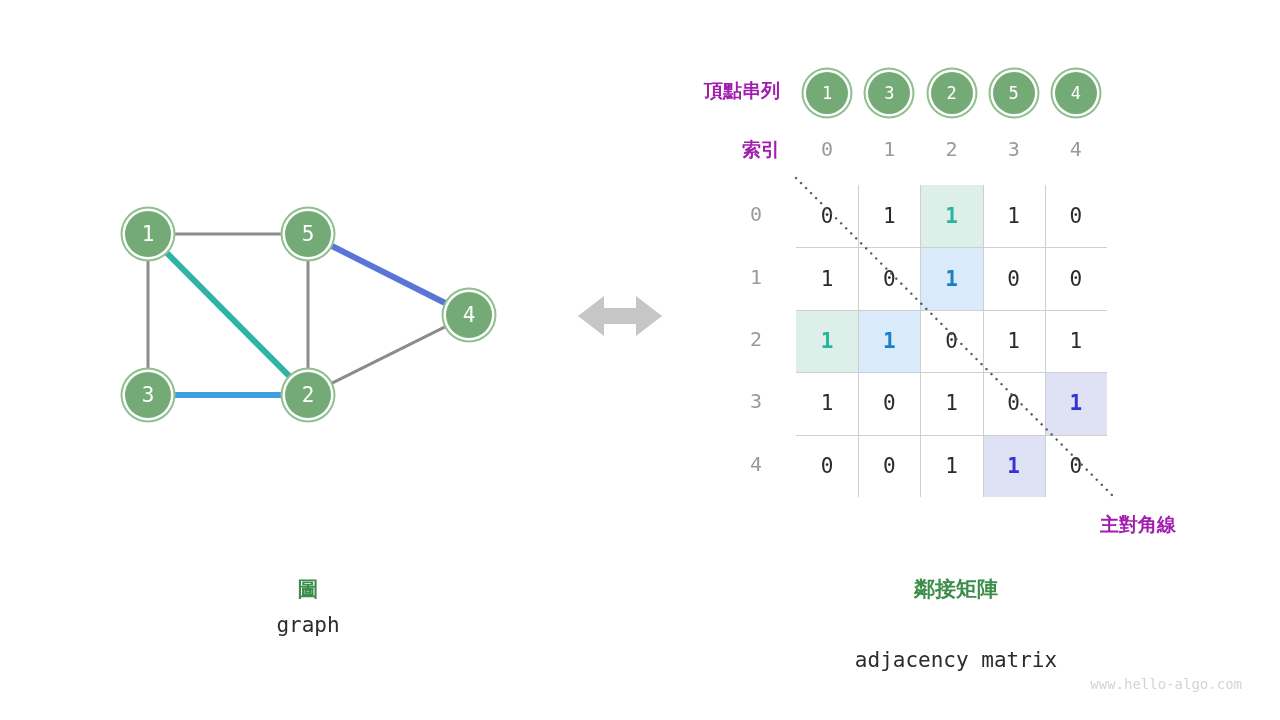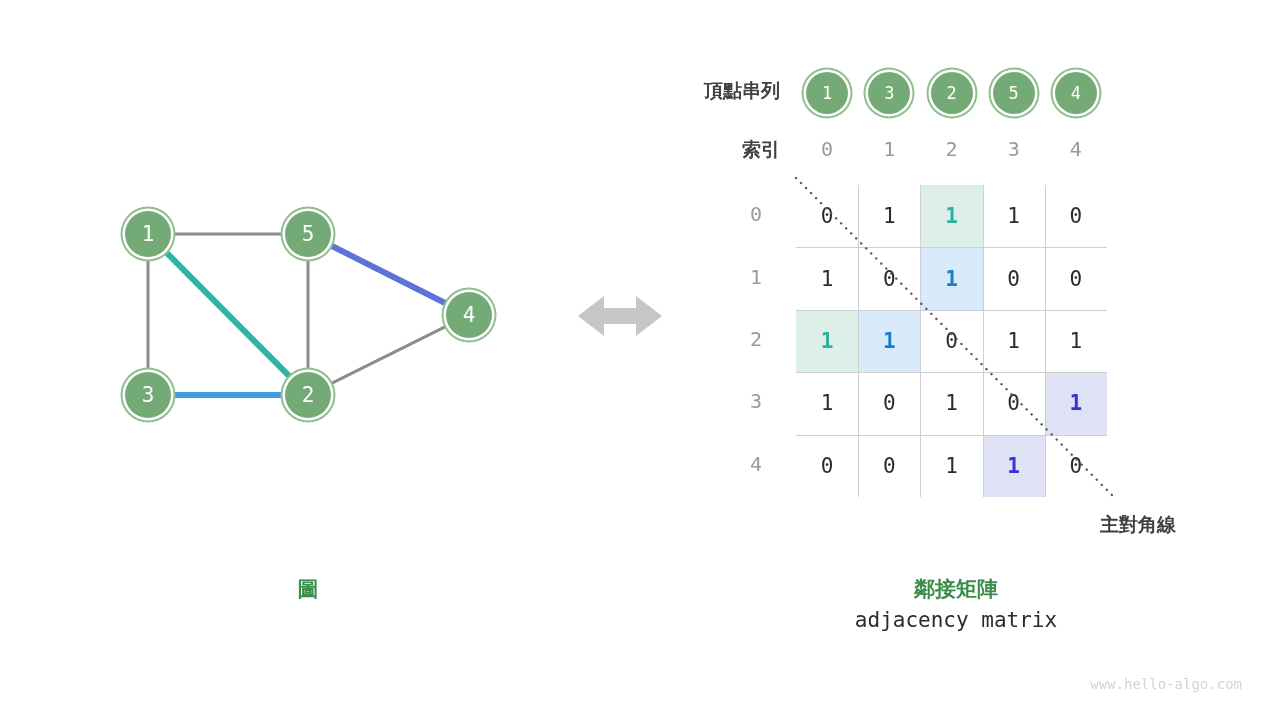--- a/index.html
+++ b/index.html
@@ -37,21 +37,21 @@
 
   
   #exchange-arrow { position: absolute; left: 578px; top: 288px; }
 
   
   #matrix-panel { position: absolute; left: 0; top: 0; width: 1280px; height: 720px; }
 
   .cjk-bold {
     font-family: "DejaVu Sans", sans-serif;
     font-weight: bold;
-    color: #404040;
+    color: #a21caf;
   }
 
   #vertex-seq-label {
     position: absolute;
     left: 660px; top: 78px;
     width: 120px;
     text-align: right;
     font-size: 19px;
   }
   #index-row-label {
@@ -202,20 +202,21 @@
           <div class="node-label" style="left: 0px; top: 0px;">3</div>
         </div>
         <div class="abs" style="left: 281px; top: 368px; width: 54px; height: 54px;">
           <div class="abs" style="left: 4px; top: 4px; width: 46px; height: 46px; border-radius: 50%; background: rgb(116, 170, 117); box-shadow: rgb(255, 255, 255) 0px 0px 0px 2.5px, rgb(143, 191, 143) 0px 0px 0px 4.5px;"></div>
           <div class="node-label" style="left: 0px; top: 0px;">2</div>
         </div>
       </div>
   </div>
 
   <div class="caption-cn" style="left:208px; top:575px; width:200px;">圖</div>
+  <div class="caption-en" style="left:208px; top:613px; width:200px;">graph</div>
 
   <div id="exchange-arrow">
     <svg width="84" height="56" viewBox="0 0 84 56">
       <polygon points="0,28 26,8 26,20 58,20 58,8 84,28 58,48 58,36 26,36 26,48" fill="#c6c6c6"></polygon>
     </svg>
   </div>
 
   <div id="matrix-panel">
 
     <div id="vertex-seq-label" class="cjk-bold">頂點串列</div>
@@ -279,17 +280,17 @@
         <div class="grid-hline" style="top: 249.6px;"></div>
       </div>
 
     <svg id="diagonal-svg" width="360" height="360">
       <line x1="16" y1="8" x2="332" y2="325" stroke="#5a5a5a" stroke-width="2.4" stroke-linecap="round" stroke-dasharray="0.1 7"></line>
     </svg>
 
     <div id="main-diagonal-label" class="cjk-bold">主對角線</div>
 
     <div class="caption-cn" style="left:856px; top:575px; width:200px;">鄰接矩陣</div>
-    <div class="caption-en" style="left:806px; top:608px; width:300px;text-align:center;">adjacency matrix</div>
+    <div class="caption-en" style="left:806px; top:648px; width:300px;text-align:center;">adjacency matrix</div>
   </div>
 
   <div id="watermark">www.hello-algo.com</div>
 </div>
 
 </body></html>

